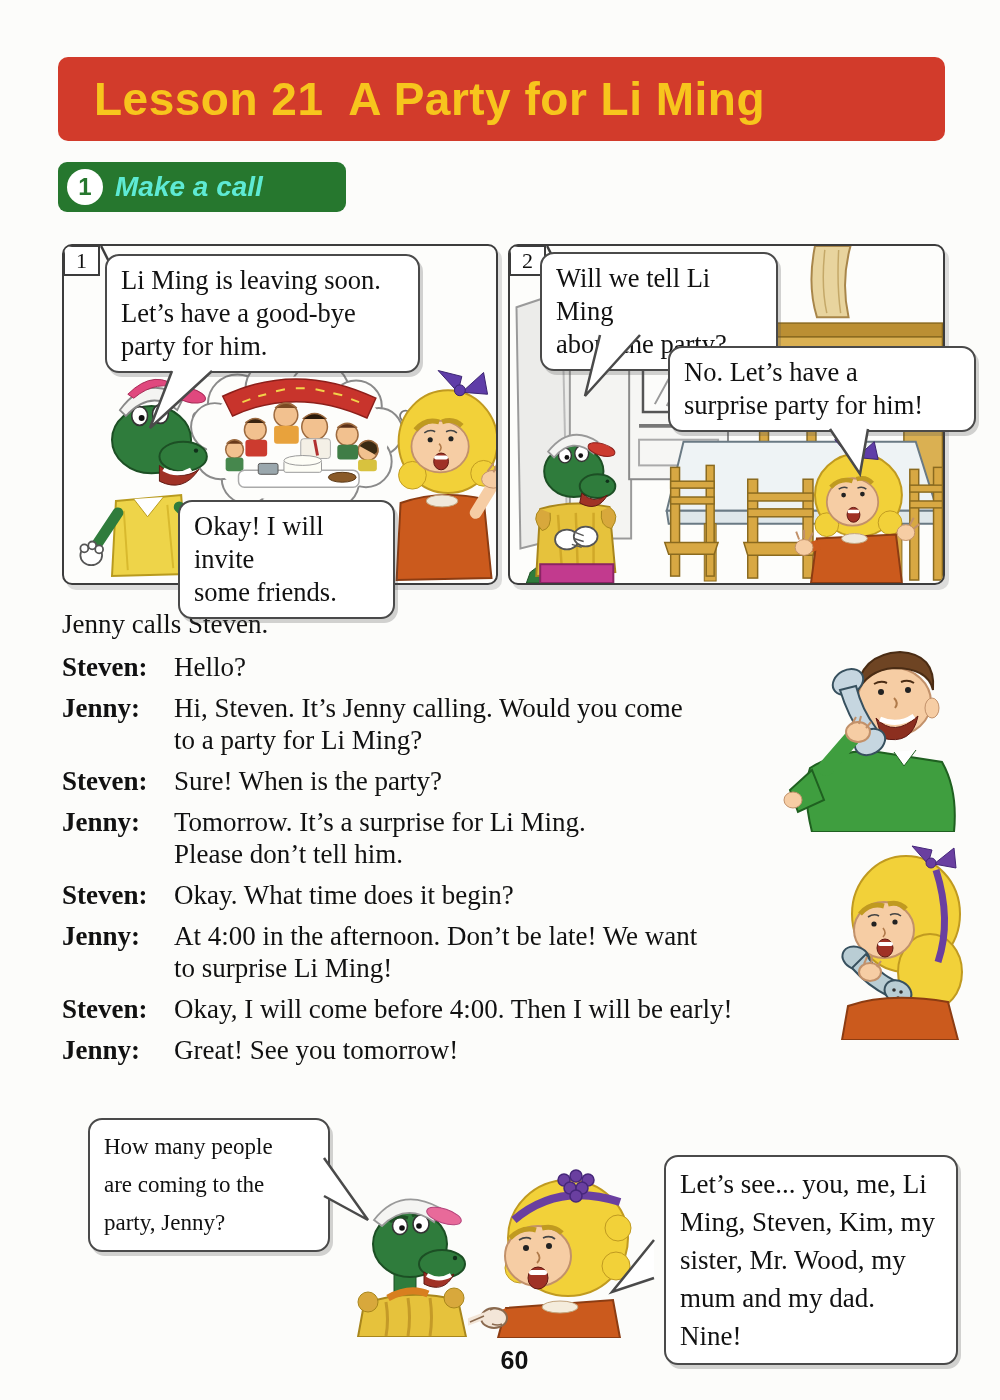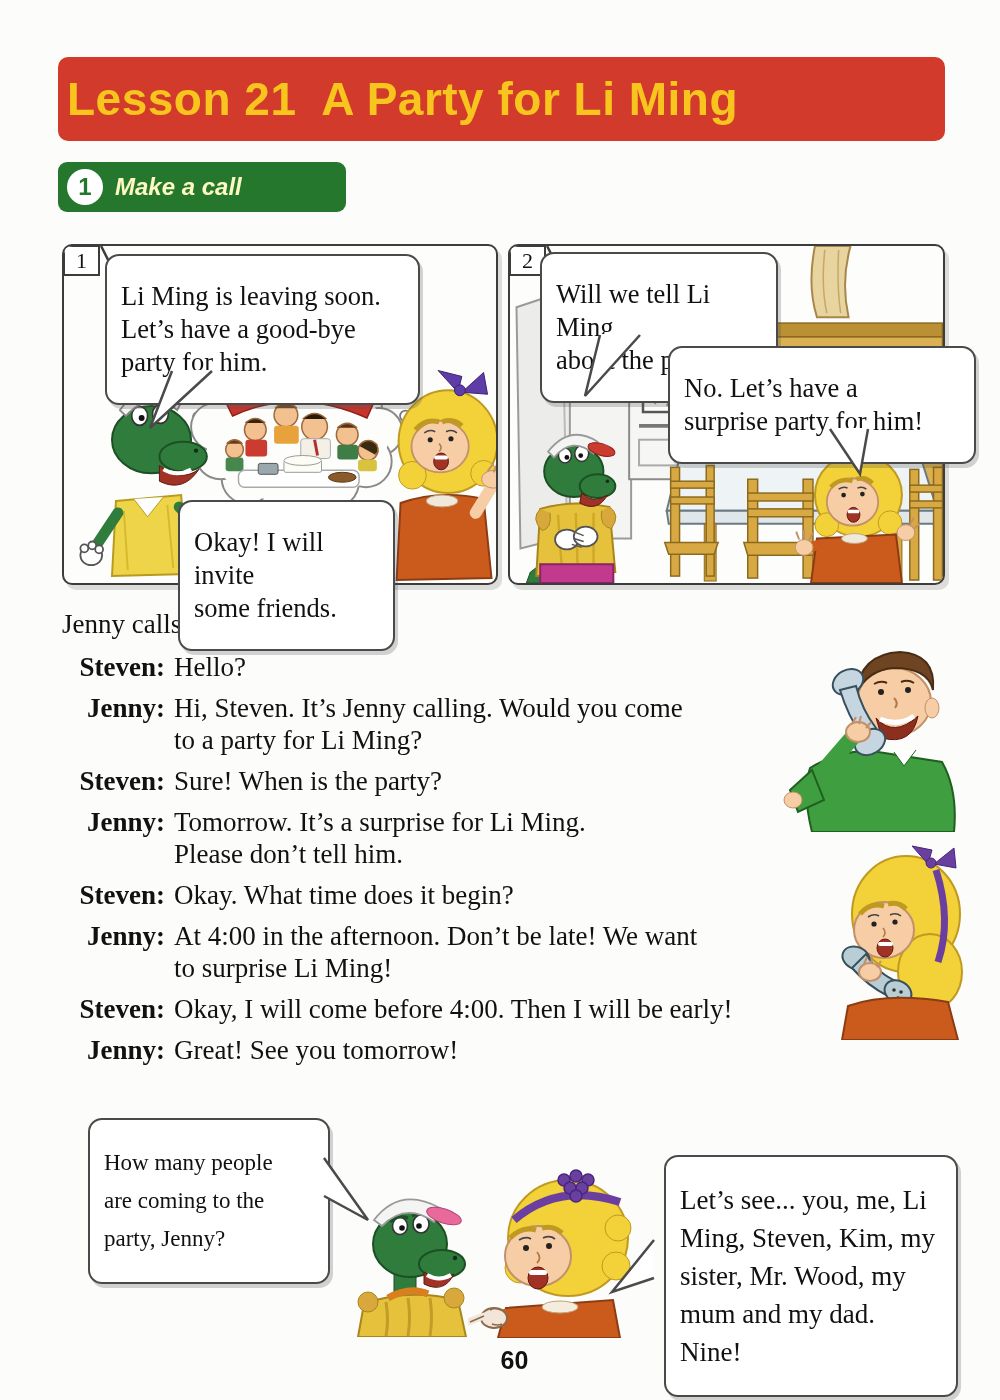--- a/index.html
+++ b/index.html
@@ -6,75 +6,75 @@
   html,body { width:1000px; }
   .page {
     position:relative; width:1000px; height:1400px;
     background:#fcfcfa; overflow:hidden;
     font-family:"Liberation Serif", serif; color:#111;
   }
   
   .header {
     position:absolute; left:58px; top:57px; width:887px; height:84px;
     background:#d23b2b; border-radius:10px;
-    display:flex; align-items:center; padding-left:9px;
+    display:flex; align-items:center; padding-left:36px;
   }
   .header .title {
     font-family:"Liberation Sans", sans-serif; font-weight:bold;
     font-size:46px; color:#f7c51d; white-space:pre; letter-spacing:0.5px;
   }
   
   .badge {
     position:absolute; left:58px; top:162px; width:288px; height:50px;
     background:#26772e; border-radius:9px;
     display:flex; align-items:center; gap:12px; padding-left:9px;
   }
   .badge .num {
     width:36px; height:36px; border-radius:50%; background:#fff;
     display:flex; align-items:center; justify-content:center;
     font-family:"Liberation Sans", sans-serif; font-weight:bold;
     font-size:24px; color:#26772e;
   }
   .badge .label {
     font-family:"Liberation Sans", sans-serif; font-weight:bold; font-style:italic;
-    font-size:24px; color:#fef9c3;
+    font-size:28px; color:#5eead4;
   }
   
   .panel {
     position:absolute; top:244px; height:341px; background:#fdfdfb;
     border:2.5px solid #3c3c3c; border-radius:10px;
     box-shadow:4px 5px 0 rgba(80,80,80,0.18); overflow:hidden;
   }
   .panel1 { left:62px; width:436px; }
   .panel2 { left:508px; width:437px; }
   .panel-num {
     position:absolute; left:-1px; top:-1px; width:37px; height:31px;
     background:#fff; border:2.5px solid #3c3c3c;
     font-size:22px; text-align:center; line-height:27px; z-index:3;
   }
   .scene { position:absolute; left:0; top:0; width:100%; height:100%; z-index:1; }
   
   .bubble {
     position:absolute; background:#fff; border:2.5px solid #4a4a4a;
-    border-radius:14px; padding:24px 14px; z-index:4;
+    border-radius:14px; padding:8px 14px; z-index:4;
     font-size:26.5px; line-height:33px; white-space:pre-line;
     box-shadow:3px 4px 0 rgba(80,80,80,0.25);
   }
   .bubble-a { left:105px; top:254px; width:315px; }
   .bubble-b { left:178px; top:500px; width:217px; }
   .bubble-c { left:540px; top:252px; width:238px; }
   .bubble-d { left:668px; top:346px; width:308px; }
   .bubble-e { left:88px;  top:1118px; width:242px; line-height:38px; font-size:23px; }
   .bubble-f { left:664px; top:1155px; width:294px; line-height:38px; font-size:27px; }
   
   .dialogue { position:absolute; left:62px; top:608px; width:830px;
     font-size:27px; line-height:32px; z-index:2; }
   .narration { margin-bottom:11px; }
   .dline { display:flex; margin-bottom:9px; }
-  .speaker { flex:0 0 103px; text-align:right; font-weight:bold; margin-right:9px; }
+  .speaker { flex:0 0 103px; text-align:left; font-weight:bold; margin-right:9px; }
   .dtext { white-space:pre-line; }
   
   .illu { position:absolute; z-index:1; }
   .steven-phone { left:782px; top:640px; width:178px; height:192px; }
   .jenny-phone  { left:828px; top:834px; width:136px; height:206px; }
   .danny-bust   { left:352px; top:1172px; width:125px; height:165px; }
   .jenny-bust   { left:468px; top:1158px; width:175px; height:180px; }
   
   .tails { position:absolute; left:0; top:0; width:1000px; height:1400px;
     z-index:5; pointer-events:none; }

